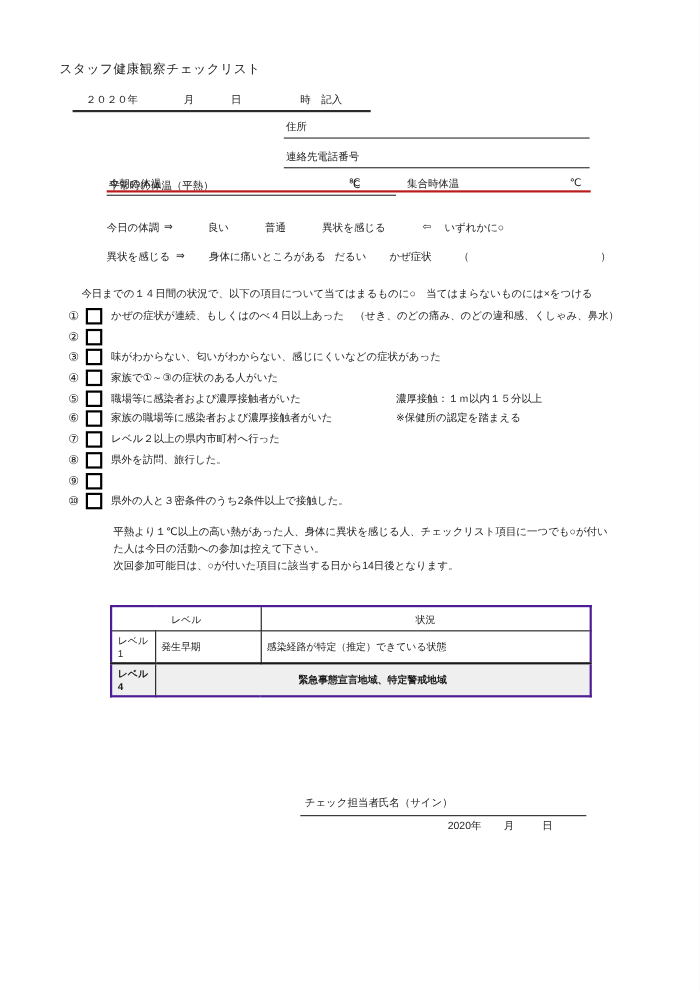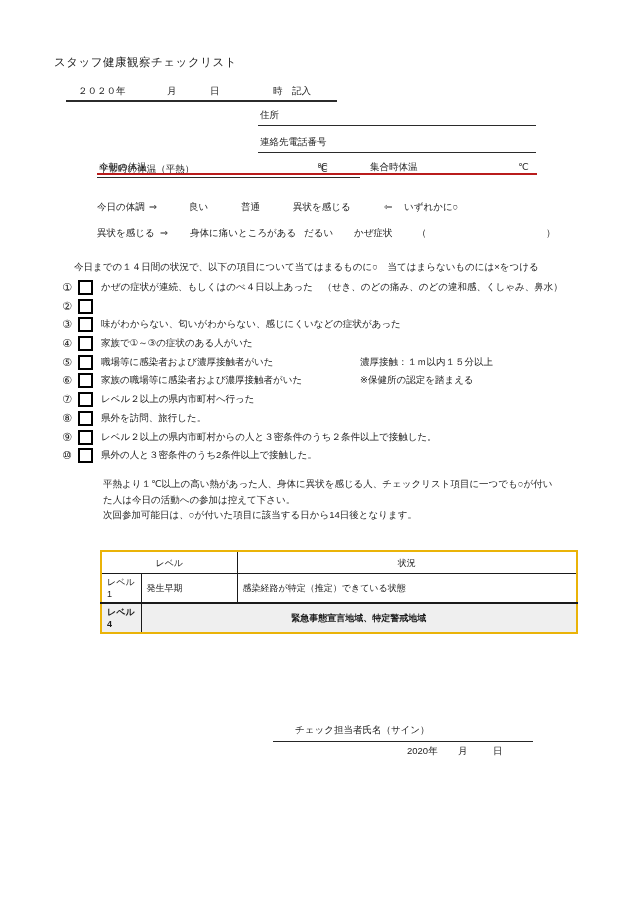--- a/index.html
+++ b/index.html
@@ -38,36 +38,36 @@
     border:2px solid #000;background:#fff;
   }
   .chk-row .txt{position:absolute;left:39px;top:1px;white-space:nowrap;}
   .chk-row .note{position:absolute;left:298px;top:1px;white-space:nowrap;}
   
   .advisory{left:103px;top:476px;width:460px;line-height:15.5px;}
   .advisory div{white-space:nowrap;}
   
   table.lvl{
     position:absolute;left:100px;top:550px;
-    width:478px;border-collapse:collapse;
+    width:438px;border-collapse:collapse;
     font-size:9px;line-height:12px;table-layout:fixed;
-    border:2px solid #eab308;
+    border:2px solid #4c1d95;
   }
   table.lvl td{border:1px solid #1a1a1a;padding:2px 5px;vertical-align:middle;background:#fff;}
   table.lvl .c{text-align:center;}
   table.lvl tr.hrow td{height:17px;}
   table.lvl tr.row1 td{height:17px;}
   table.lvl tr.row2 td,table.lvl tr.row3 td{height:24px;}
   table.lvl tr.row4 td{height:19px;}
   table.lvl tr.shaded td{background:#efefef;}
   table.lvl tr.bold td{font-weight:bold;}
   table.lvl tr.row2 td,table.lvl tr.row4 td{border-top:2px solid #1a1a1a;}
   
   .signer{left:273px;top:722px;width:260px;height:19px;border-bottom:1.5px solid #262626;}
-  .signer .lbl{left:22px;}
+  .signer .lbl{left:4px;}
   .foot-date{left:407px;top:745px;width:120px;height:14px;}
   .foot-date span{position:absolute;top:0;white-space:nowrap;}
 </style>
 </head>
 <body>
 
 <div class="page">
 
   <div class="abs title">スタッフ健康観察チェックリスト</div>
 
@@ -155,21 +155,20 @@
     <span class="txt">レベル２以上の県内市町村へ行った</span>
   </div>
   <div class="chk-row" style="top:411px">
     <span class="num">⑧</span>
     <span class="box"></span>
     <span class="txt">県外を訪問、旅行した。</span>
   </div>
   <div class="chk-row" style="top:430px">
     <span class="num">⑨</span>
     <span class="box"></span>
-    <span class="txt">レベル２以上の県内市町村からの人と３密条件のうち２条件以上で接触した。</span>
   </div>
   <div class="chk-row" style="top:448px">
     <span class="num">⑩</span>
     <span class="box"></span>
     <span class="txt">県外の人と３密条件のうち2条件以上で接触した。</span>
   </div>
 
   <div class="abs advisory">
     <div>平熱より１℃以上の高い熱があった人、身体に異状を感じる人、チェックリスト項目に一つでも○が付い</div>
     <div>た人は今日の活動への参加は控えて下さい。</div>

